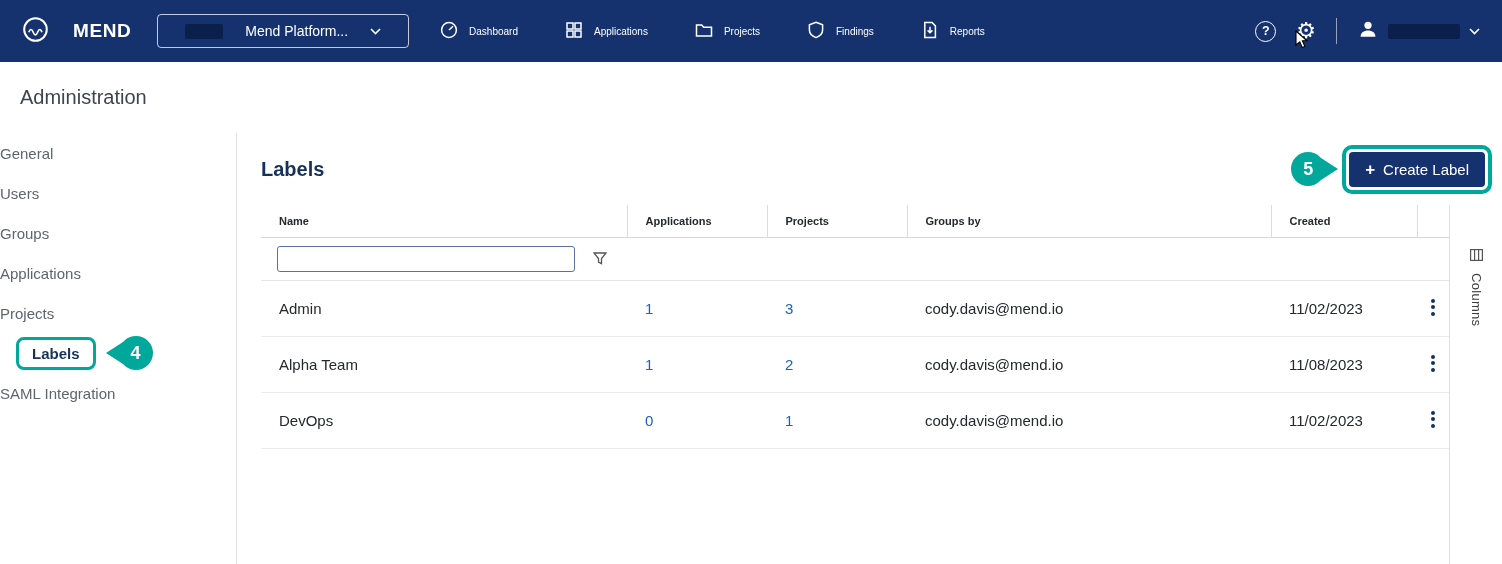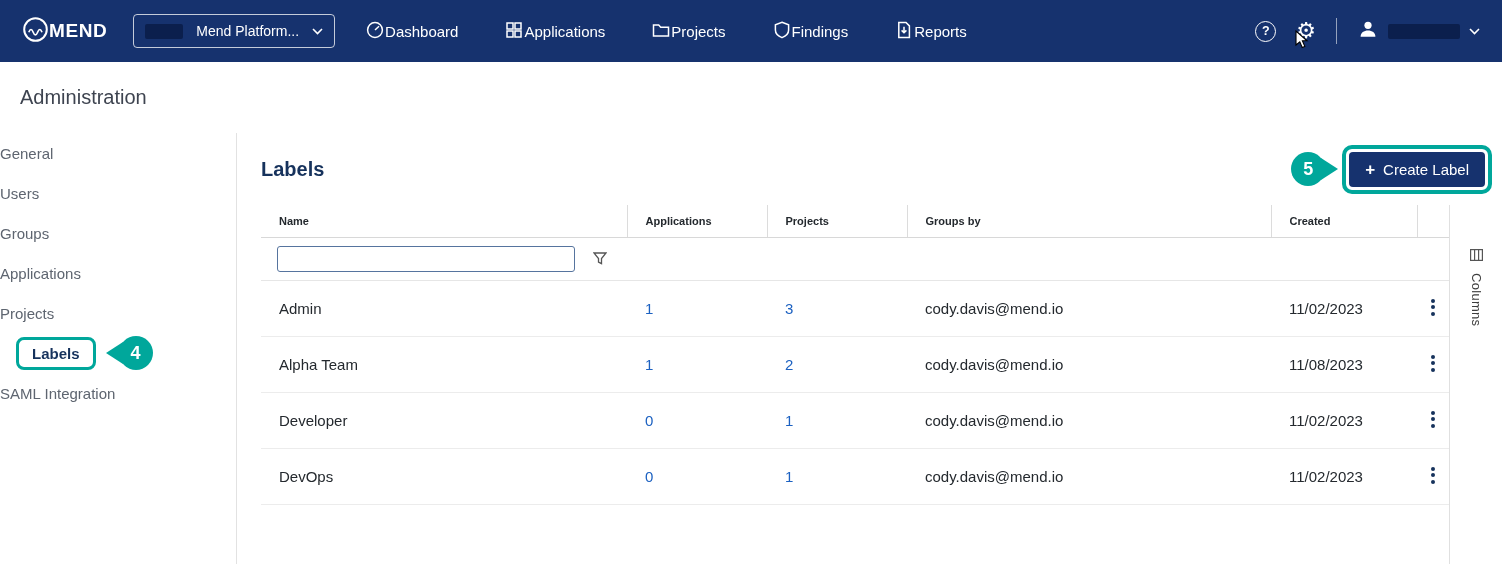--- a/index.html
+++ b/index.html
@@ -2,30 +2,30 @@
 <html><head>
 <meta charset="utf-8">
 <style>
   *{box-sizing:border-box;margin:0;padding:0}
   html,body{width:1502px;height:564px;overflow:hidden;background:#fff;
     font-family:"Liberation Sans",sans-serif;}
 
   
   .topnav{height:62px;background:#16326E;display:flex;align-items:center;
     padding:0 22px;color:#fff;position:relative;}
-  .brand{display:flex;align-items:center;gap:0}
+  .brand{display:flex;align-items:center;gap:24px}
   .brand-text{font-size:19px;font-weight:700;letter-spacing:.6px}
-  .org-btn{margin-left:26px;display:flex;align-items:center;gap:13px;background:transparent;
-    border:1px solid rgba(255,255,255,.75);border-radius:4px;color:#fff;padding:8px 11px;
+  .org-btn{margin-left:26px;display:flex;align-items:center;gap:22px;background:transparent;
+    border:1px solid rgba(255,255,255,.75);border-radius:4px;color:#fff;padding:8px 27px;
     font-size:14px;font-family:inherit;cursor:pointer;white-space:nowrap}
   .redacted{background:#0B1F4D;border-radius:2px;display:inline-block}
   .redact-org{width:38px;height:15px}
   .redact-user{width:72px;height:15px}
   .nav{display:flex;margin-left:30px;gap:46px}
-  .nav-item{display:flex;align-items:center;font-size:15px;color:#fff;cursor:pointer}
+  .nav-item{display:flex;align-items:center;gap:10px;font-size:10px;color:#fff;cursor:pointer}
   .topnav-right{margin-left:auto;display:flex;align-items:center;gap:20px}
   .help-icon{width:21px;height:21px;border:1.7px solid #fff;border-radius:50%;
     display:flex;align-items:center;justify-content:center;font-size:12.5px;font-weight:700;cursor:pointer}
   .gear{font-size:22px;line-height:1;cursor:pointer}
   .tn-divider{width:1px;height:26px;background:rgba(255,255,255,.55)}
   .user-chip{display:flex;align-items:center;gap:9px;cursor:pointer}
   .cursor-icon{position:absolute;left:1294px;top:30px;pointer-events:none}
 
   
   .page-header{height:71px;display:flex;align-items:center;padding-left:20px;background:#fff}
@@ -253,28 +253,20 @@
               </tr>
               <tr>
                 <td>Alpha Team</td>
                 <td><a class="num-link">1</a></td>
                 <td><a class="num-link">2</a></td>
                 <td>cody.davis@mend.io</td>
                 <td>11/08/2023</td>
                 <td class="c-menu"><span class="kebab"><i></i><i></i><i></i></span></td>
               </tr>
               <tr>
-                <td>Developer</td>
-                <td><a class="num-link">0</a></td>
-                <td><a class="num-link">1</a></td>
-                <td>cody.davis@mend.io</td>
-                <td>11/02/2023</td>
-                <td class="c-menu"><span class="kebab"><i></i><i></i><i></i></span></td>
-              </tr>
-              <tr>
                 <td>DevOps</td>
                 <td><a class="num-link">0</a></td>
                 <td><a class="num-link">1</a></td>
                 <td>cody.davis@mend.io</td>
                 <td>11/02/2023</td>
                 <td class="c-menu"><span class="kebab"><i></i><i></i><i></i></span></td>
               </tr>
             </tbody>
         </table>
       </div>

